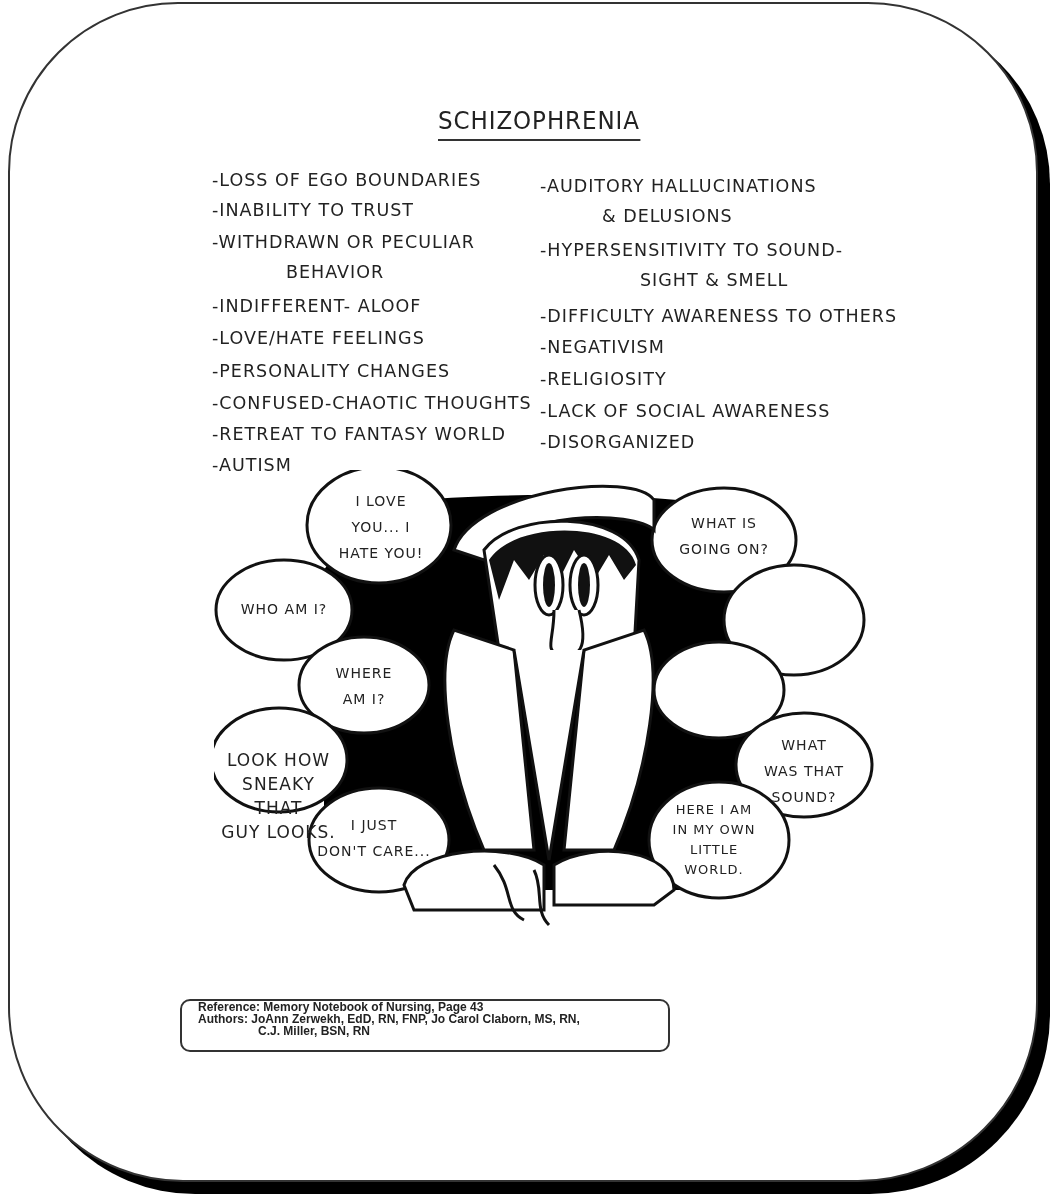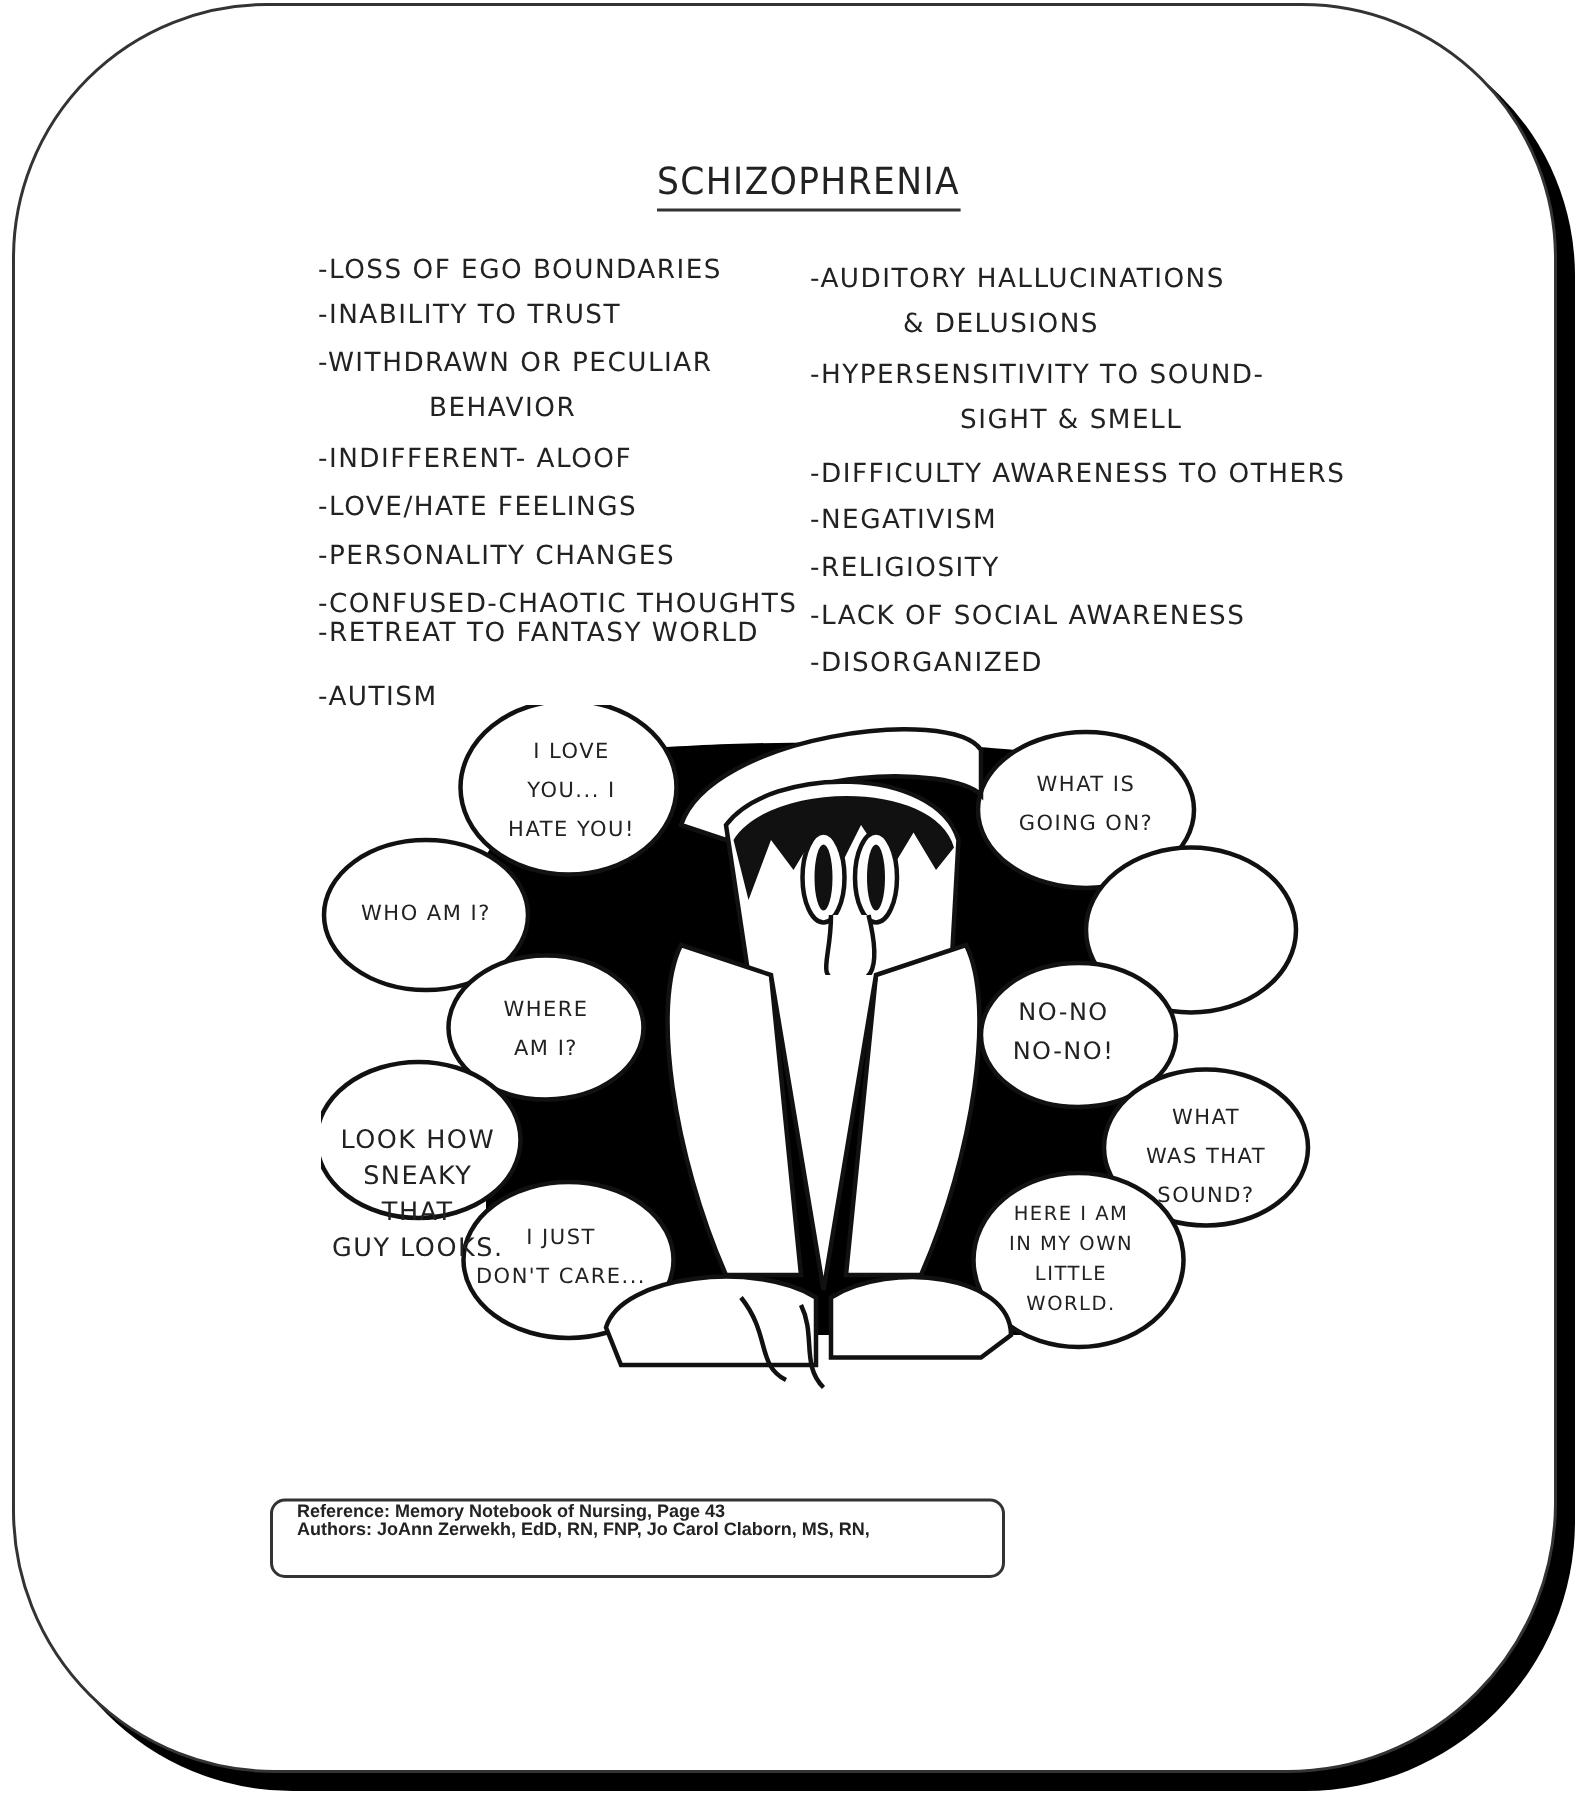--- a/index.html
+++ b/index.html
@@ -46,21 +46,21 @@
 
 <div class="list col-left">
   <div class="item" style="top:0px">-LOSS OF EGO BOUNDARIES</div>
   <div class="item" style="top:30px">-INABILITY TO TRUST</div>
   <div class="item" style="top:62px">-WITHDRAWN OR PECULIAR</div>
   <div class="indent" style="top:92px; left:74px">BEHAVIOR</div>
   <div class="item" style="top:126px">-INDIFFERENT- ALOOF</div>
   <div class="item" style="top:158px">-LOVE/HATE FEELINGS</div>
   <div class="item" style="top:191px">-PERSONALITY CHANGES</div>
   <div class="item" style="top:223px">-CONFUSED-CHAOTIC THOUGHTS</div>
-  <div class="item" style="top:242px">-RETREAT TO FANTASY WORLD</div>
+  <div class="item" style="top:254px">-RETREAT TO FANTASY WORLD</div>
   <div class="item" style="top:285px">-AUTISM</div>
 </div>
 
 <div class="list col-right">
   <div class="item" style="top:0px">-AUDITORY HALLUCINATIONS</div>
   <div class="indent" style="top:30px; left:62px">&amp; DELUSIONS</div>
   <div class="item" style="top:64px">-HYPERSENSITIVITY TO SOUND-</div>
   <div class="indent" style="top:94px; left:100px">SIGHT &amp; SMELL</div>
   <div class="item" style="top:130px">-DIFFICULTY AWARENESS TO OTHERS</div>
   <div class="item" style="top:161px">-NEGATIVISM</div>
@@ -120,27 +120,26 @@
   <div class="bubble-text" style="left:10px; top:126px; width:120px;">WHO AM I?</div>
   <div class="bubble-text" style="left:95px; top:190px; width:110px;">WHERE
 AM I?</div>
   <div class="bubble-text" style="left:2px; top:258px; width:125px; font-size:17px; line-height:24px;margin-top:20px;">LOOK HOW
 SNEAKY THAT
 GUY LOOKS.</div>
   <div class="bubble-text" style="left:100px; top:342px; width:120px;">I JUST
 DON'T CARE...</div>
   <div class="bubble-text" style="left:450px; top:40px; width:120px;">WHAT IS
 GOING ON?</div>
-  <div class="bubble-text" style="left:440px; top:192px; width:110px; font-size:16px;">NO-NO
-NO-NO!</div>
   <div class="bubble-text" style="left:535px; top:262px; width:110px;">WHAT
 WAS THAT
 SOUND?</div>
   <div class="bubble-text" style="left:440px; top:330px; width:120px; font-size:13px; line-height:20px;">HERE I AM
 IN MY OWN
 LITTLE
 WORLD.</div>
 </div>
 
 <div class="reference">
   <div class="line">Reference: Memory Notebook of Nursing,  Page 43</div>
   <div class="line">Authors: JoAnn Zerwekh, EdD, RN, FNP, Jo Carol Claborn, MS, RN,</div>
+  <div class="line line3">C.J. Miller, BSN, RN</div>
 </div>
 
 </body></html>

